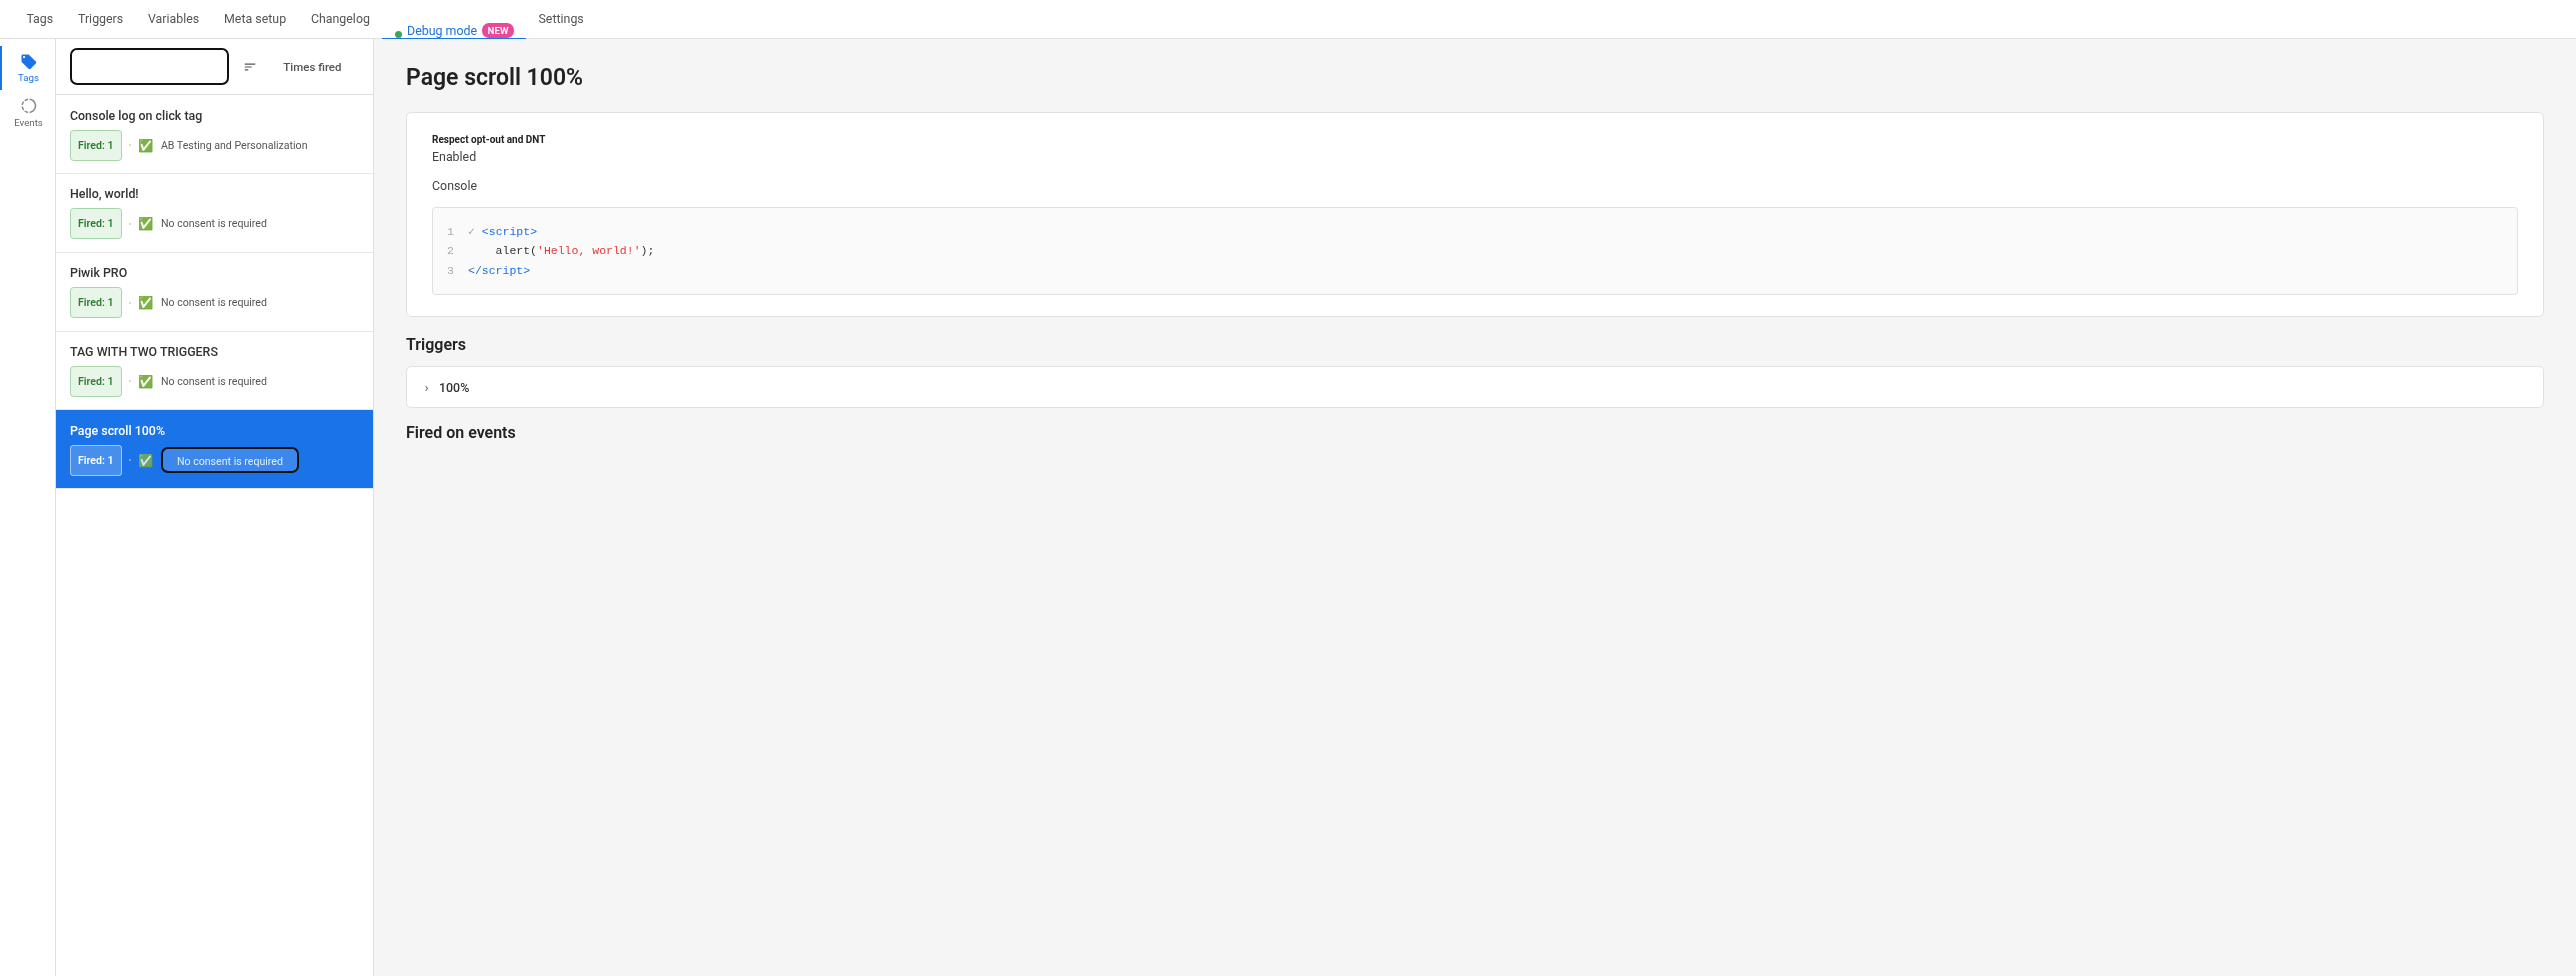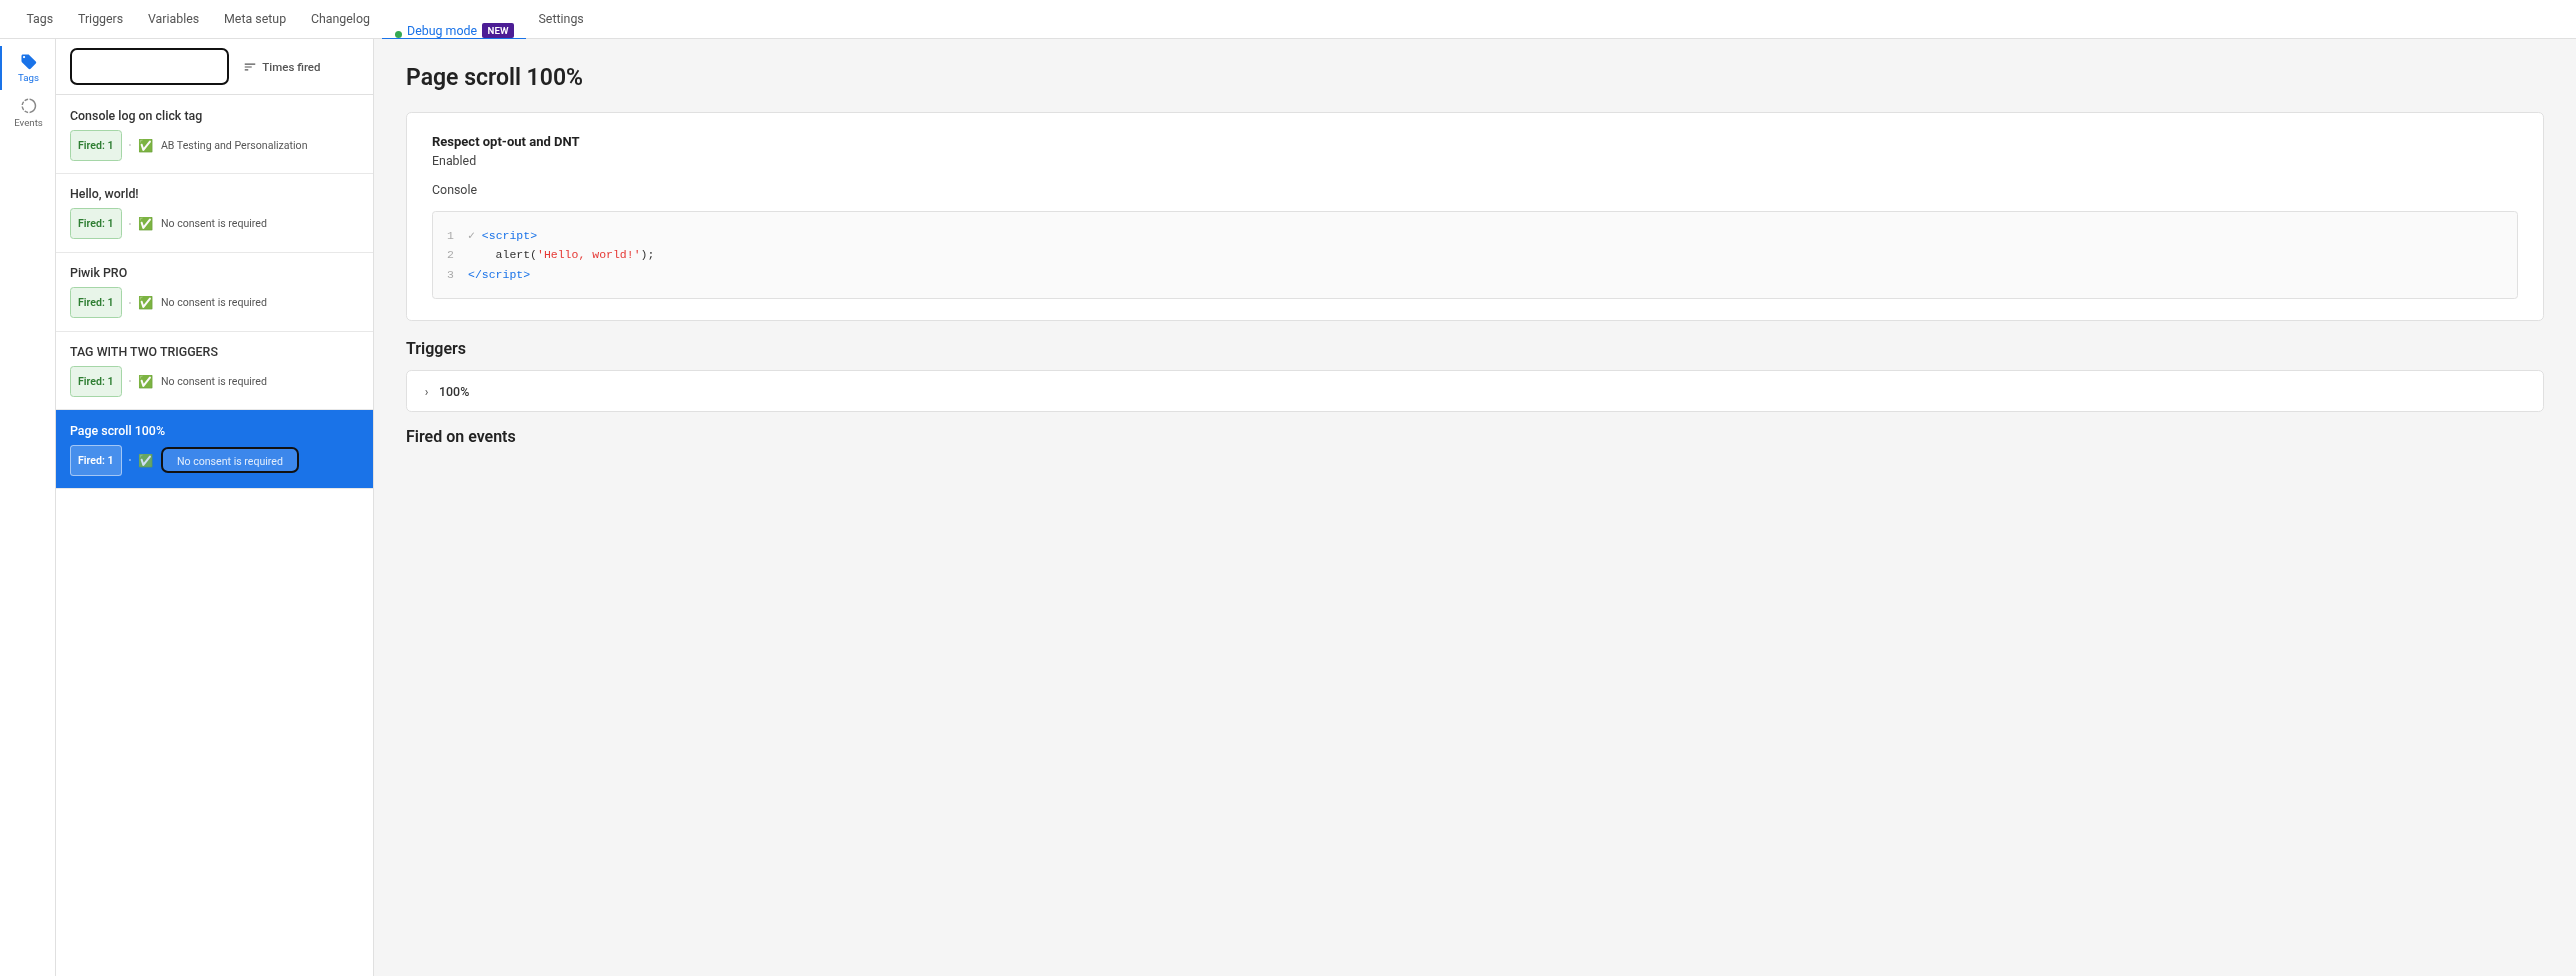--- a/index.html
+++ b/index.html
@@ -10,22 +10,22 @@
       display: flex; align-items: center; background: #fff;
       border-bottom: 0.9px solid #e0e0e0; padding: 0 14px; height: 39px;
     }
     .top-nav-item {
       padding: 0 12.4px; height: 39px; display: flex; align-items: center;
       cursor: pointer; color: #555; font-size: 12.4px; border-bottom: 1.8px solid transparent;
       user-select: none;
     }
     .top-nav-item.active { color: #1a73e8; border-bottom: 1.8px solid #1a73e8; }
     .debug-badge {
-      background: #4c1d95; color: #fff; font-size: 9.7px; font-weight: 600;
-      padding: 1.8px 5.3px; border-radius: 2px; margin-left: 5.3px;
+      background: #ec4899; color: #fff; font-size: 9.7px; font-weight: 600;
+      padding: 1.8px 5.3px; border-radius: 7px; margin-left: 5.3px;
     }
     .debug-dot {
       width: 7px; height: 7px; background: #34a853; border-radius: 50%;
       display: inline-block; margin-right: 5.3px;
     }
 
     
     .main-layout { display: flex; height: calc(100vh - 39px); }
 
     
@@ -47,21 +47,21 @@
       display: flex; flex-direction: column; overflow: hidden;
     }
     .tag-list-header {
       padding: 8.8px 14px; border-bottom: 0.9px solid #e0e0e0; display: flex; align-items: center;
     }
     .search-box {
       width: 159px; height: 30px; border: 1.8px solid #333; border-radius: 17.7px;
       padding: 0 10.6px; font-size: 11.5px; outline: none;
     }
     .times-fired-label {
-      display: flex; align-items: flex-end; margin-left: 14px; font-size: 11.5px; color: #555; font-weight: 500;
+      display: flex; align-items: flex-end; margin-left: 14px; font-size: 11.5px; color: #555; font-weight: 500; gap: 21px;
     }
     .times-fired-label svg { margin-right: 5.3px; }
     .tag-list { flex: 1; overflow-y: auto; }
     .tag-item {
       padding: 12.4px 14px; border-bottom: 0.9px solid #e8e8e8; cursor: pointer;
       background: #fff;
     }
     .tag-item.active { background: #1a73e8; color: #fff; }
     .tag-item-name { font-size: 12.4px; font-weight: 500; margin-bottom: 7px; }
     .tag-item.active .tag-item-name { color: #fff; }
@@ -88,21 +88,21 @@
       display: inline-block; background: rgba(255,255,255,0.15);
     }
 
     
     .detail-panel { flex: 1; overflow-y: auto; padding: 25px 32px; background: #f5f5f5; }
     .detail-title { font-size: 23px; font-weight: 600; margin-bottom: 21px; color: #222; }
     .detail-card {
       background: #fff; border: 0.9px solid #e0e0e0; border-radius: 5.3px;
       padding: 21px 25px; margin-bottom: 17.7px;
     }
-    .detail-section-label { font-size: 13px; font-weight: 700; color: #222; margin-bottom: 3.5px; }
+    .detail-section-label { font-size: 10px; font-weight: 700; color: #222; margin-bottom: 3.5px; }
     .detail-section-value { font-size: 12.4px; color: #444; margin-bottom: 14px; }
     .detail-section-value:last-child { margin-bottom: 0; }
 
     .code-block {
       border: 0.9px solid #e0e0e0; border-radius: 3.5px; padding: 14px;
       background: #fafafa; font-family: 'Courier New', monospace; font-size: 11.5px;
       line-height: 1.7;
     }
     .code-line { display: flex; gap: 7px; }
     .line-num { color: #aaa; min-width: 14px; user-select: none; }

